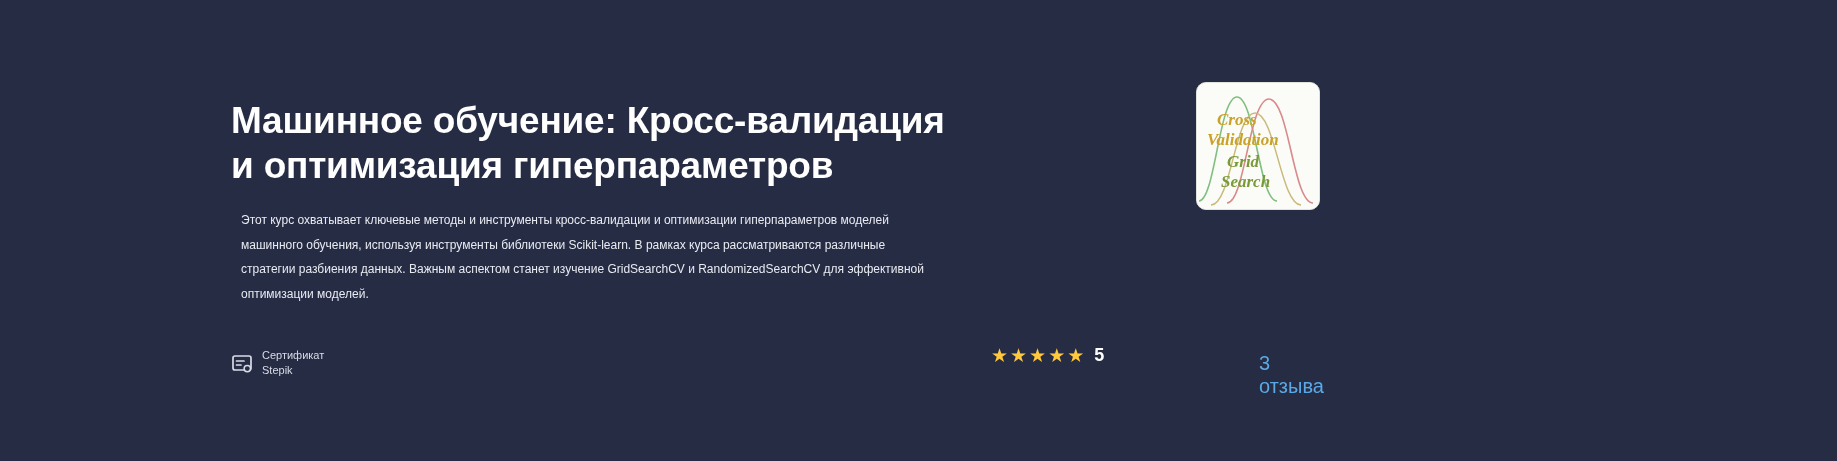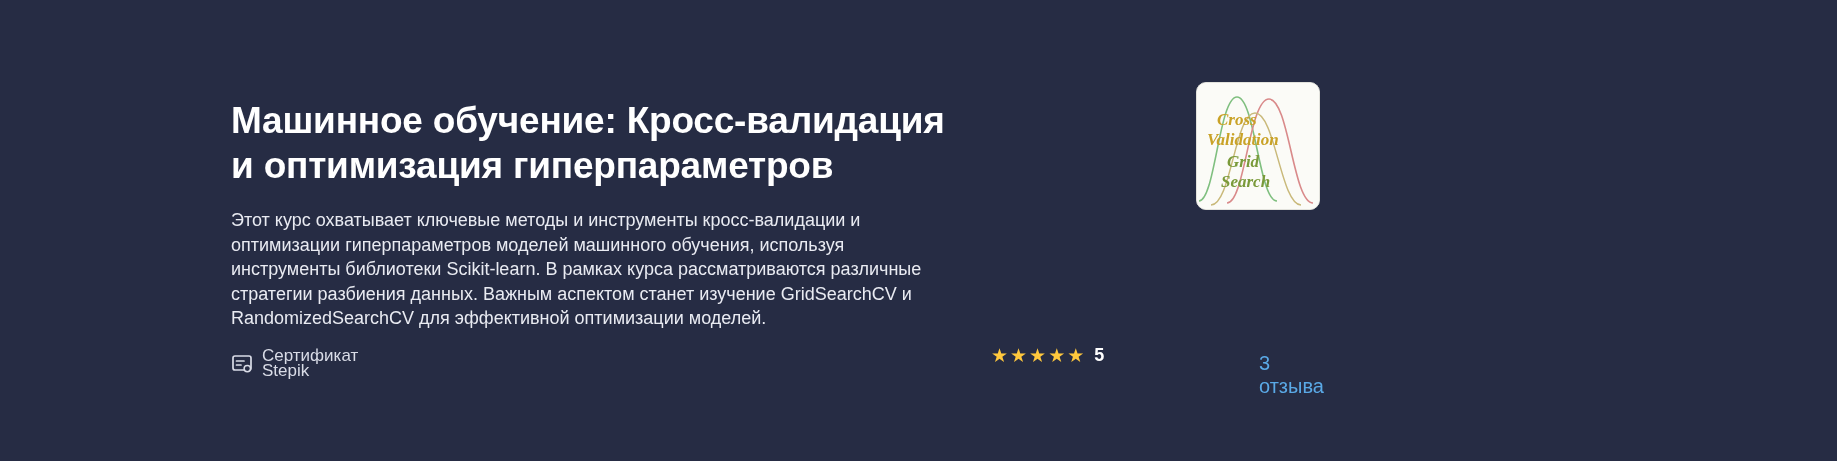--- a/index.html
+++ b/index.html
@@ -30,24 +30,24 @@
     top: 62px;
     width: 730px;
     font-size: 37px;
     line-height: 45px;
     font-weight: bold;
     color: #ffffff;
     letter-spacing: -0.2px;
   }
   .course-desc {
     position: absolute;
-    left: 0;
+    left: 10px;
     top: 172px;
     width: 697px;
-    font-size: 18px;
+    font-size: 12px;
     line-height: 24.5px;
     color: #e9ebf2;
     font-weight: 400;
   }
   .meta-row {
     position: absolute;
     left: 0;
     top: 308px;
     width: 1100px;
     height: 60px;
@@ -60,21 +60,21 @@
     align-items: center;
     gap: 9px;
   }
   .cert-icon {
     width: 22px;
     height: 22px;
     flex: 0 0 22px;
     display: block;
   }
   .cert-text {
-    font-size: 17px;
+    font-size: 11px;
     line-height: 15px;
     color: #d9dce7;
   }
   .cert-text .l1 { display: block; }
   .cert-text .l2 { display: block; }
 
   .rating-block {
     position: absolute;
     left: 760px;
     top: 0px;

